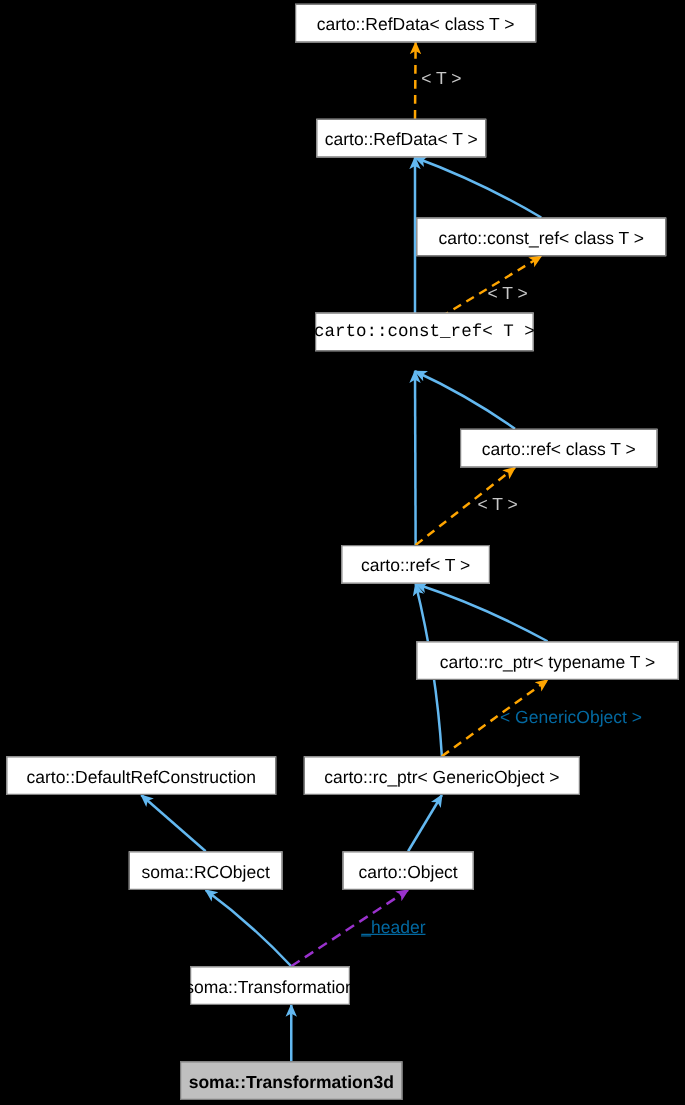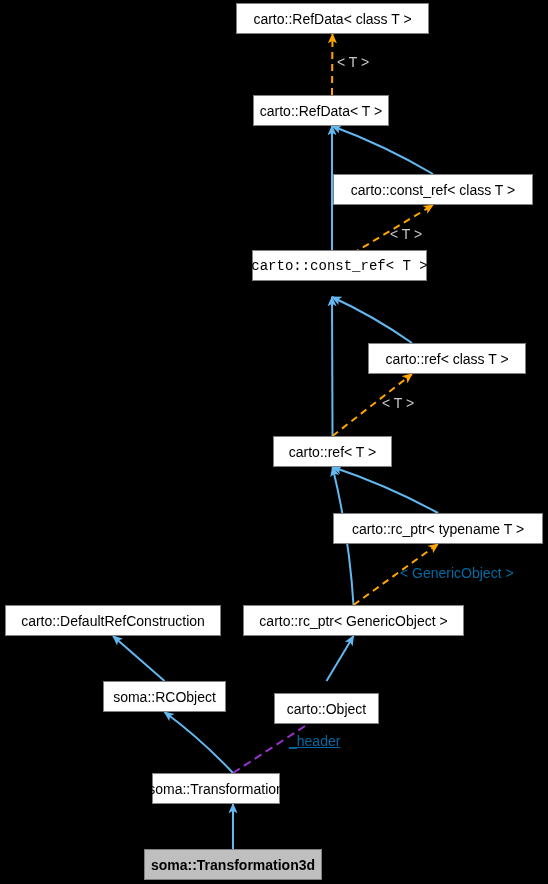--- a/index.html
+++ b/index.html
@@ -117,21 +117,21 @@
     </div>
     <div class="node" style="left: 5px; top: 605px; width: 216px; height: 31px;">
       <span>carto::DefaultRefConstruction</span>
     </div>
     <div class="node" style="left: 243px; top: 605px; width: 221px; height: 31px;">
       <span>carto::rc_ptr&lt; GenericObject &gt;</span>
     </div>
     <div class="node" style="left: 103px; top: 681px; width: 123px; height: 31px;">
       <span>soma::RCObject</span>
     </div>
-    <div class="node" style="left: 274px; top: 681px; width: 105px; height: 31px; margin-top: 12px;">
+    <div class="node" style="left: 274px; top: 681px; width: 105px; height: 31px;">
       <span>carto::Object</span>
     </div>
     <div class="node" style="left: 152px; top: 773px; width: 128px; height: 31px;">
       <span>soma::Transformation</span>
     </div>
     <div class="node highlight" style="left: 144px; top: 849px; width: 178px; height: 31px; font-weight: bold;">
       <span>soma::Transformation3d</span>
     </div>
     <div class="edge-label plain" style="left: 337px; top: 55px;">&lt; T &gt;</div>
     <div class="edge-label plain" style="left: 390px; top: 227px;">&lt; T &gt;</div>

